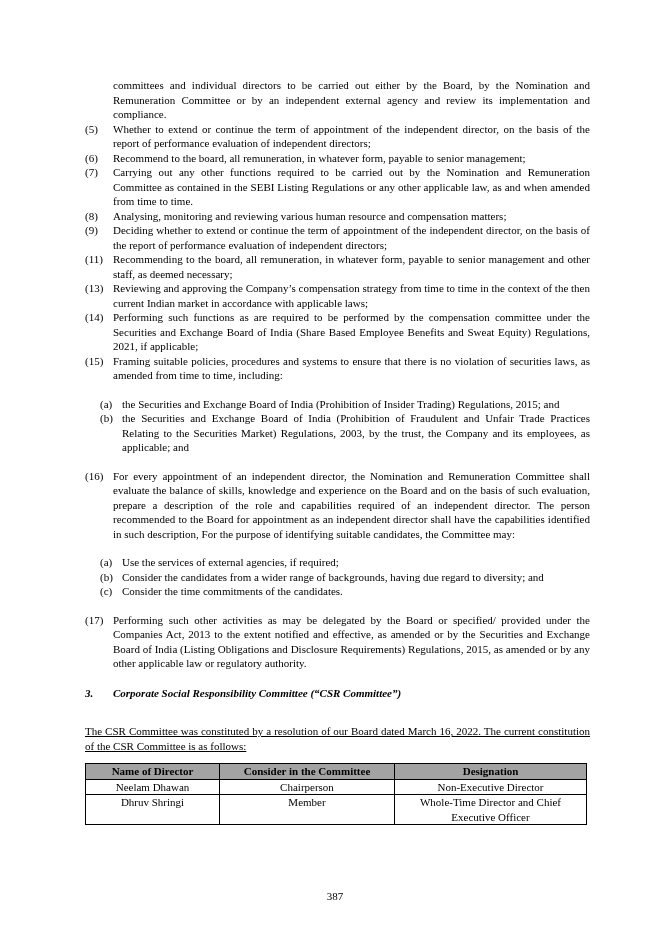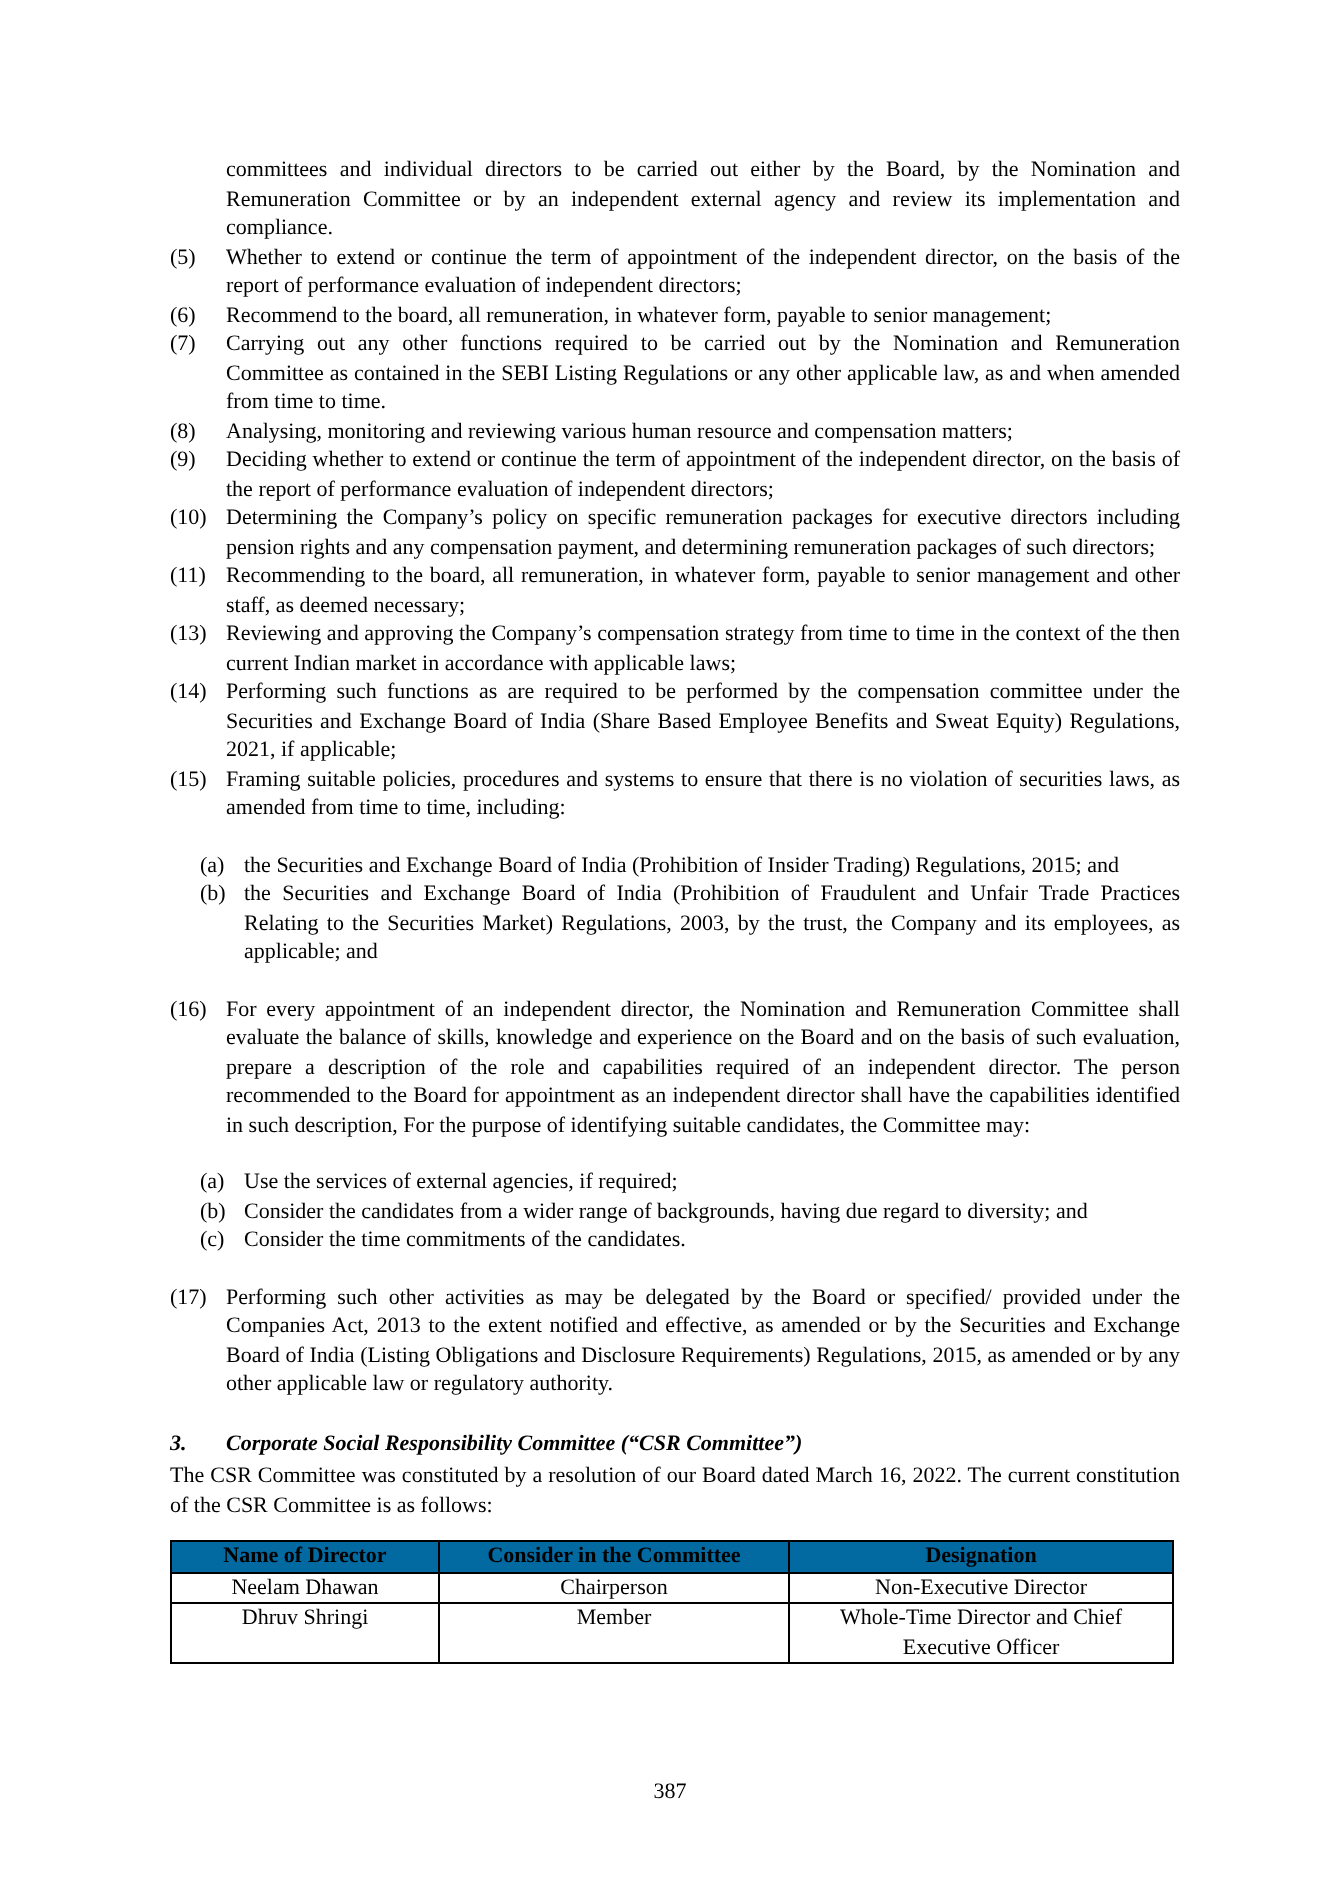--- a/index.html
+++ b/index.html
@@ -30,38 +30,38 @@
   .subitem { display: flex; }
   .subitem > .num { flex: 0 0 22px; width: 22px; }
   .subitem > .txt { flex: 1; text-align: justify; }
   .heading {
     display: flex;
     margin-top: 15px;
     font-weight: bold;
     font-style: italic;
   }
   .heading > .num { flex: 0 0 28px; width: 28px; }
-  .csr-para { margin-top: 2px; text-align: justify; }
+  .csr-para { margin-top: 24px; text-align: justify; text-decoration: underline; }
   table.csr {
     border-collapse: collapse;
     margin-top: 10px;
     width: 501px;
     table-layout: fixed;
   }
   table.csr th, table.csr td {
     border: 1px solid #000000;
     text-align: center;
     vertical-align: top;
     padding: 0 4px;
     font-size: 11px;
     line-height: 14.5px;
     font-family: "Liberation Serif", "DejaVu Serif", serif;
   }
   table.csr th {
-    background: #0369a1;
+    background: #a3a3a3;
     font-weight: bold;
   }
   .col1 { width: 134px; }
   .col2 { width: 175px; }
   .col3 { width: 192px; }
   .footer {
     position: absolute;
     top: 889px;
     left: 0;
     width: 100%;
@@ -88,24 +88,20 @@
       <span class="num">(7)</span>
       <span class="txt">Carrying out any other functions required to be carried out by the Nomination and Remuneration Committee as contained in the SEBI Listing Regulations or any other applicable law, as and when amended from time to time.</span>
     </div>
     <div class="item">
       <span class="num">(8)</span>
       <span class="txt">Analysing, monitoring and reviewing various human resource and compensation matters;</span>
     </div>
     <div class="item">
       <span class="num">(9)</span>
       <span class="txt">Deciding whether to extend or continue the term of appointment of the independent director, on the basis of the report of performance evaluation of independent directors;</span>
-    </div>
-    <div class="item">
-      <span class="num">(10)</span>
-      <span class="txt">Determining the Company’s policy on specific remuneration packages for executive directors including pension rights and any compensation payment, and determining remuneration packages of such directors;</span>
     </div>
     <div class="item">
       <span class="num">(11)</span>
       <span class="txt">Recommending to the board, all remuneration, in whatever form, payable to senior management and other staff, as deemed necessary;</span>
     </div>
     <div class="item">
       <span class="num">(13)</span>
       <span class="txt">Reviewing and approving the Company’s compensation strategy from time to time in the context of the then current Indian market in accordance with applicable laws;</span>
     </div>
     <div class="item">

